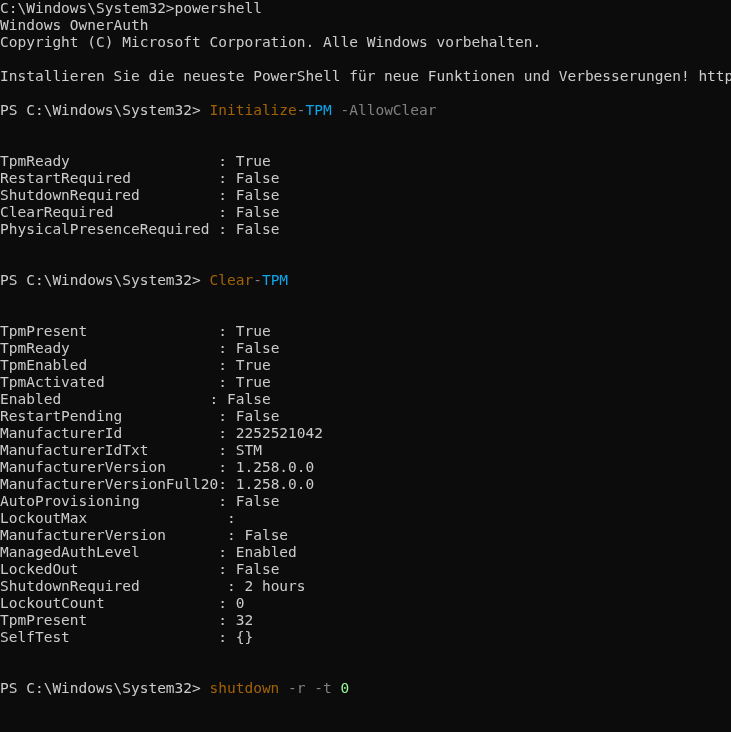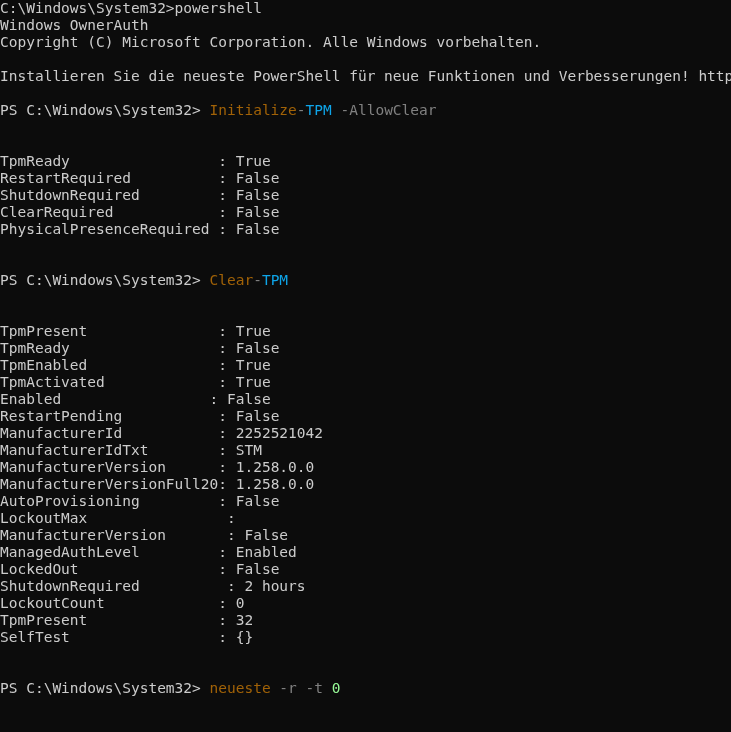--- a/index.html
+++ b/index.html
@@ -51,14 +51,14 @@
 <span class="grey">LockoutMax                </span><span class="grey">: </span><span class="grey"></span>
 <span class="grey">ManufacturerVersion       </span><span class="grey">: </span><span class="grey">False</span>
 <span class="grey">ManagedAuthLevel         </span><span class="grey">: </span><span class="grey">Enabled</span>
 <span class="grey">LockedOut                </span><span class="grey">: </span><span class="grey">False</span>
 <span class="grey">ShutdownRequired          </span><span class="grey">: </span><span class="grey">2 hours</span>
 <span class="grey">LockoutCount             </span><span class="grey">: </span><span class="grey">0</span>
 <span class="grey">TpmPresent               </span><span class="grey">: </span><span class="grey">32</span>
 <span class="grey">SelfTest                 </span><span class="grey">: </span><span class="grey">{}</span>
 
 
-<span class="grey">PS C:\Windows\System32&gt; </span><span class="yellow">neueste</span><span class="dgrey"> -r -t </span><span class="green">0</span>
+<span class="grey">PS C:\Windows\System32&gt; </span><span class="yellow">shutdown</span><span class="dgrey"> -r -t </span><span class="green">0</span>
 </pre>
 
 </body></html>

